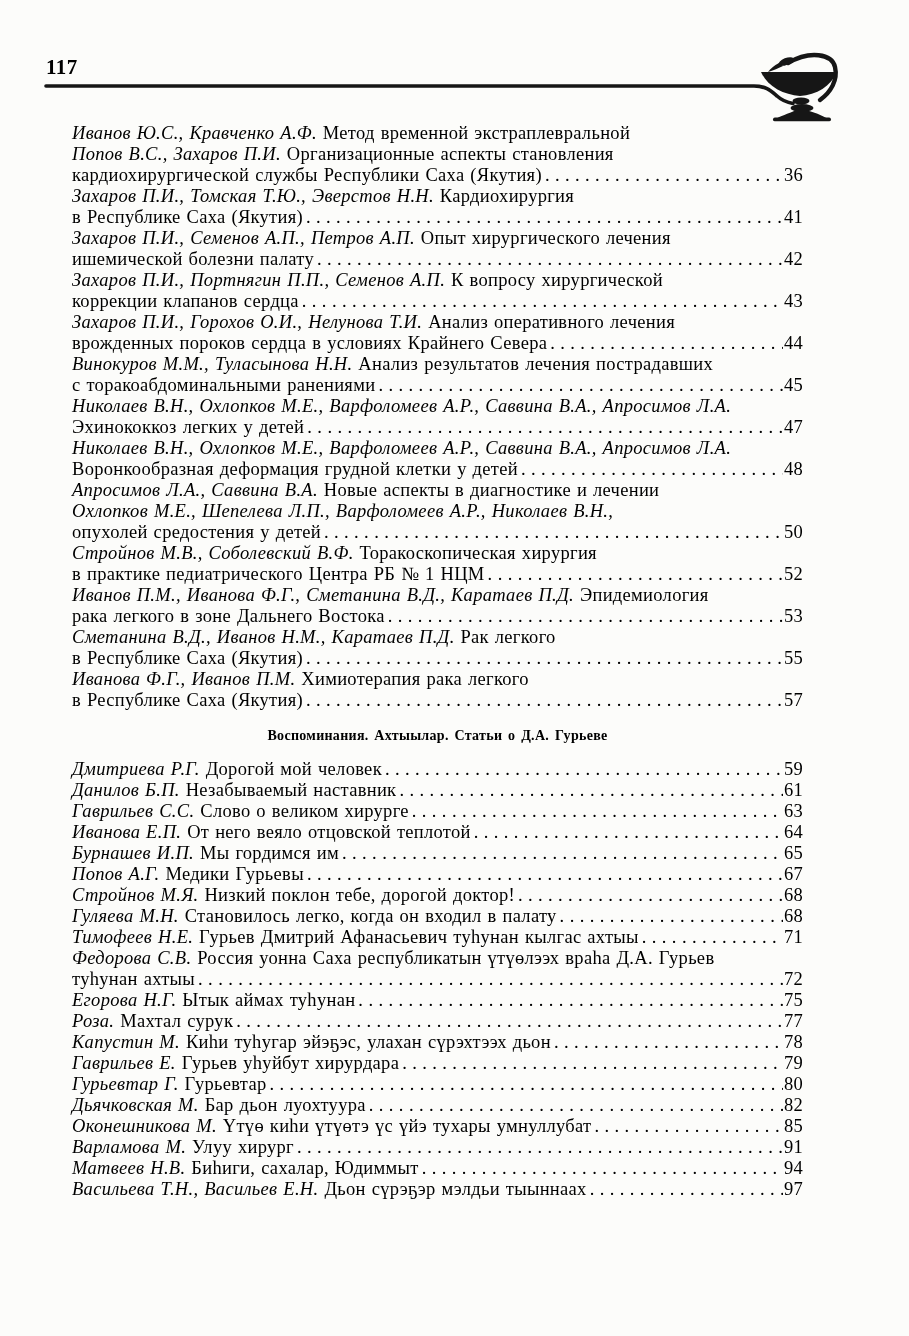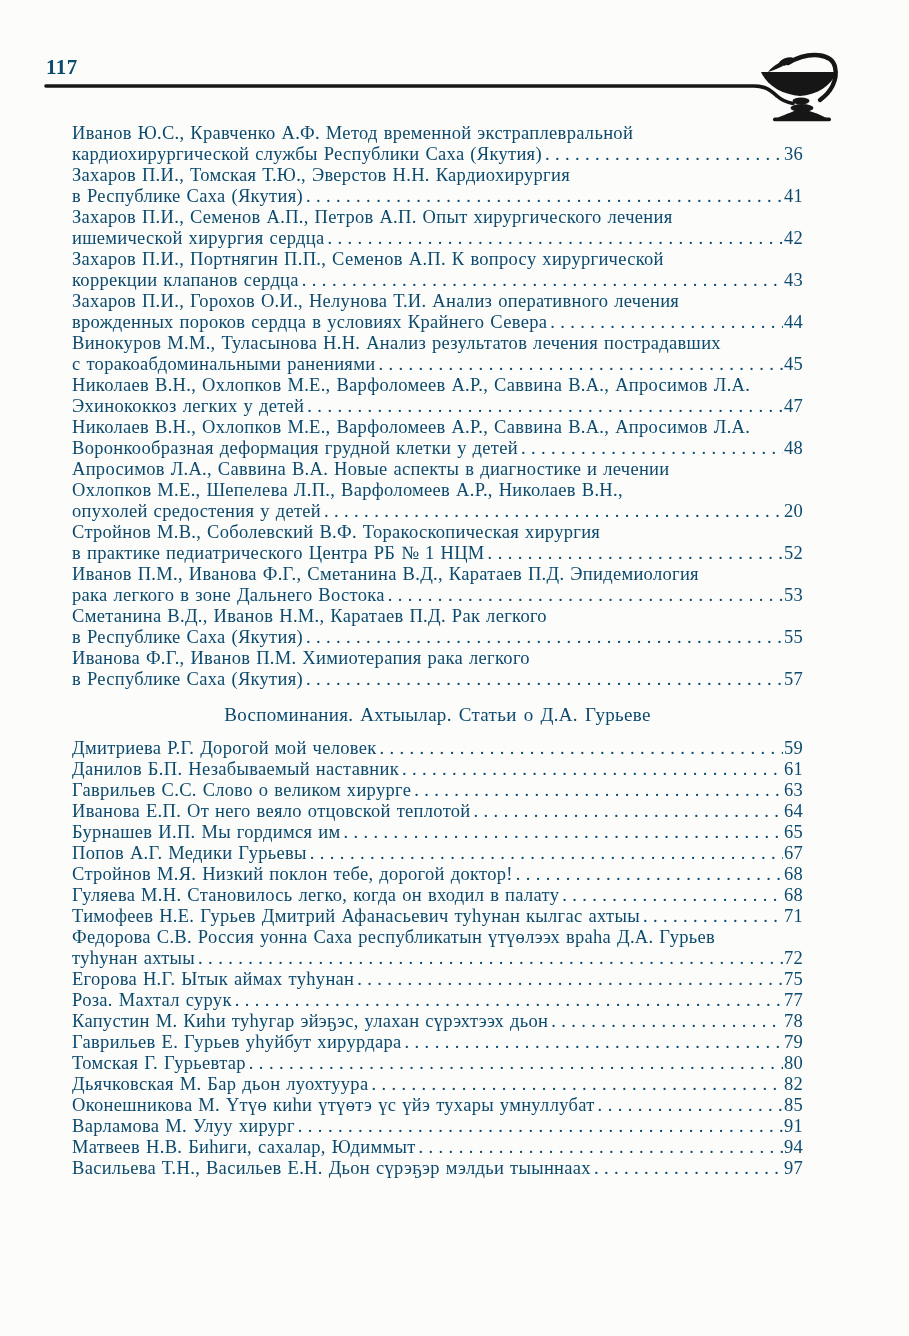--- a/index.html
+++ b/index.html
@@ -1,47 +1,47 @@
 <!DOCTYPE html>
 <html lang="ru"><head>
 <meta charset="utf-8">
 <style>
   html,body { margin:0; padding:0; background:#ffffff; }
   .page {
     position:relative; width:909px; height:1336px;
-    background:#fcfcfa; color:#0c4a6e; overflow:hidden;
+    background:#fcfcfa; color:#000000; overflow:hidden;
     font-family:"Liberation Serif","DejaVu Serif",serif;
   }
   .folio {
     position:absolute; left:46px; top:55px;
     font-size:21px; font-weight:bold; letter-spacing:.5px; line-height:24px;
   }
   .header-art { position:absolute; left:0; top:0; }
   .content {
     position:absolute; left:72px; right:106px; top:123px;
   }
   .line {
     display:flex; align-items:baseline;
     font-size:18.5px; line-height:21px;
     letter-spacing:.3px; word-spacing:1px;
     white-space:pre;
   }
-  .it { flex:0 0 auto; }
+  .it { font-style:italic; flex:0 0 auto; }
   .tx { flex:0 0 auto; }
   .dots {
     flex:1 1 auto; overflow:hidden; white-space:nowrap;
     margin:0 1px 0 3px; min-width:10px;
   }
   .dots::after {
     content:"..........................................................................................................";
     letter-spacing:5.4px;
   }
   .pg { flex:0 0 auto; }
   h2.sec {
-    font-size:19px; line-height:21px; font-weight:normal;
+    font-size:14px; line-height:21px; font-weight:bold;
     text-align:center; letter-spacing:.3px; word-spacing:2px;
     margin:14px 0 13px 0;
   }
   section { margin:0; }
 </style>
 </head>
 <body>
 
 <div class="page">
 
@@ -57,38 +57,39 @@
       <ellipse cx="801" cy="101" rx="8.5" ry="3.4"></ellipse>
       <ellipse cx="802" cy="108" rx="11.5" ry="3.9"></ellipse>
       <path d="M796 110 C788 114 780 116 775 119.5 L829 119.5 C822 115 813 112 806 110 Z"></path>
       <rect x="773" y="117.5" width="58" height="3.8" rx="1.9"></rect>
     </g>
   </svg>
 
   <div class="content">
       <section>
         <div class="line"><span class="it">Иванов Ю.С., Кравченко А.Ф.</span><span class="tx"> Метод временной экстраплевральной</span></div>
+        <div class="line"><span class="it">Попов В.С., Захаров П.И.</span><span class="tx"> Организационные аспекты становления</span></div>
         <div class="line"><span class="tx">кардиохирургической службы Республики Саха (Якутия)</span><span class="dots"></span><span class="pg">36</span></div>
         <div class="line"><span class="it">Захаров П.И., Томская Т.Ю., Эверстов Н.Н.</span><span class="tx"> Кардиохирургия</span></div>
         <div class="line"><span class="tx">в Республике Саха (Якутия)</span><span class="dots"></span><span class="pg">41</span></div>
         <div class="line"><span class="it">Захаров П.И., Семенов А.П., Петров А.П.</span><span class="tx"> Опыт хирургического лечения</span></div>
-        <div class="line"><span class="tx">ишемической хирургия сердца</span><span class="dots"></span><span class="pg">42</span></div>
+        <div class="line"><span class="tx">ишемической болезни палату</span><span class="dots"></span><span class="pg">42</span></div>
         <div class="line"><span class="it">Захаров П.И., Портнягин П.П., Семенов А.П.</span><span class="tx"> К вопросу хирургической</span></div>
         <div class="line"><span class="tx">коррекции клапанов сердца</span><span class="dots"></span><span class="pg">43</span></div>
         <div class="line"><span class="it">Захаров П.И., Горохов О.И., Нелунова Т.И.</span><span class="tx"> Анализ оперативного лечения</span></div>
         <div class="line"><span class="tx">врожденных пороков сердца в условиях Крайнего Севера</span><span class="dots"></span><span class="pg">44</span></div>
         <div class="line"><span class="it">Винокуров М.М., Туласынова Н.Н.</span><span class="tx"> Анализ результатов лечения пострадавших</span></div>
         <div class="line"><span class="tx">с торакоабдоминальными ранениями</span><span class="dots"></span><span class="pg">45</span></div>
         <div class="line"><span class="it">Николаев В.Н., Охлопков М.Е., Варфоломеев А.Р., Саввина В.А., Апросимов Л.А.</span></div>
         <div class="line"><span class="tx">Эхинококкоз легких у детей</span><span class="dots"></span><span class="pg">47</span></div>
         <div class="line"><span class="it">Николаев В.Н., Охлопков М.Е., Варфоломеев А.Р., Саввина В.А., Апросимов Л.А.</span></div>
         <div class="line"><span class="tx">Воронкообразная деформация грудной клетки у детей</span><span class="dots"></span><span class="pg">48</span></div>
         <div class="line"><span class="it">Апросимов Л.А., Саввина В.А.</span><span class="tx"> Новые аспекты в диагностике и лечении</span></div>
         <div class="line"><span class="it">Охлопков М.Е., Шепелева Л.П., Варфоломеев А.Р., Николаев В.Н.,</span></div>
-        <div class="line"><span class="tx">опухолей средостения у детей</span><span class="dots"></span><span class="pg">20</span></div>
+        <div class="line"><span class="tx">опухолей средостения у детей</span><span class="dots"></span><span class="pg">50</span></div>
         <div class="line"><span class="it">Стройнов М.В., Соболевский В.Ф.</span><span class="tx"> Торакоскопическая хирургия</span></div>
         <div class="line"><span class="tx">в практике педиатрического Центра РБ № 1 НЦМ</span><span class="dots"></span><span class="pg">52</span></div>
         <div class="line"><span class="it">Иванов П.М., Иванова Ф.Г., Сметанина В.Д., Каратаев П.Д.</span><span class="tx"> Эпидемиология</span></div>
         <div class="line"><span class="tx">рака легкого в зоне Дальнего Востока</span><span class="dots"></span><span class="pg">53</span></div>
         <div class="line"><span class="it">Сметанина В.Д., Иванов Н.М., Каратаев П.Д.</span><span class="tx"> Рак легкого</span></div>
         <div class="line"><span class="tx">в Республике Саха (Якутия)</span><span class="dots"></span><span class="pg">55</span></div>
         <div class="line"><span class="it">Иванова Ф.Г., Иванов П.М.</span><span class="tx"> Химиотерапия рака легкого</span></div>
         <div class="line"><span class="tx">в Республике Саха (Якутия)</span><span class="dots"></span><span class="pg">57</span></div>
       </section>
       <section>
@@ -101,21 +102,21 @@
         <div class="line"><span class="it">Попов А.Г.</span><span class="tx"> Медики Гурьевы</span><span class="dots"></span><span class="pg">67</span></div>
         <div class="line"><span class="it">Стройнов М.Я.</span><span class="tx"> Низкий поклон тебе, дорогой доктор!</span><span class="dots"></span><span class="pg">68</span></div>
         <div class="line"><span class="it">Гуляева М.Н.</span><span class="tx"> Становилось легко, когда он входил в палату</span><span class="dots"></span><span class="pg">68</span></div>
         <div class="line"><span class="it">Тимофеев Н.Е.</span><span class="tx"> Гурьев Дмитрий Афанасьевич туһунан кылгас ахтыы</span><span class="dots"></span><span class="pg">71</span></div>
         <div class="line"><span class="it">Федорова С.В.</span><span class="tx"> Россия уонна Саха республикатын үтүөлээх враһа Д.А. Гурьев</span></div>
         <div class="line"><span class="tx">туһунан ахтыы</span><span class="dots"></span><span class="pg">72</span></div>
         <div class="line"><span class="it">Егорова Н.Г.</span><span class="tx"> Ытык аймах туһунан</span><span class="dots"></span><span class="pg">75</span></div>
         <div class="line"><span class="it">Роза.</span><span class="tx"> Махтал сурук</span><span class="dots"></span><span class="pg">77</span></div>
         <div class="line"><span class="it">Капустин М.</span><span class="tx"> Киһи туһугар эйэҕэс, улахан сүрэхтээх дьон</span><span class="dots"></span><span class="pg">78</span></div>
         <div class="line"><span class="it">Гаврильев Е.</span><span class="tx"> Гурьев уһуйбут хирурдара</span><span class="dots"></span><span class="pg">79</span></div>
-        <div class="line"><span class="it">Томская Г.</span><span class="tx"> Гурьевтар</span><span class="dots"></span><span class="pg">80</span></div>
+        <div class="line"><span class="it">Гурьевтар Г.</span><span class="tx"> Гурьевтар</span><span class="dots"></span><span class="pg">80</span></div>
         <div class="line"><span class="it">Дьячковская М.</span><span class="tx"> Бар дьон луохтуура</span><span class="dots"></span><span class="pg">82</span></div>
         <div class="line"><span class="it">Оконешникова М.</span><span class="tx"> Үтүө киһи үтүөтэ үс үйэ тухары умнуллубат</span><span class="dots"></span><span class="pg">85</span></div>
         <div class="line"><span class="it">Варламова М.</span><span class="tx"> Улуу хирург</span><span class="dots"></span><span class="pg">91</span></div>
         <div class="line"><span class="it">Матвеев Н.В.</span><span class="tx"> Биһиги, сахалар, Юдиммыт</span><span class="dots"></span><span class="pg">94</span></div>
         <div class="line"><span class="it">Васильева Т.Н., Васильев Е.Н.</span><span class="tx"> Дьон сүрэҕэр мэлдьи тыыннаах</span><span class="dots"></span><span class="pg">97</span></div>
       </section>
     </div>
 
 </div>
 

